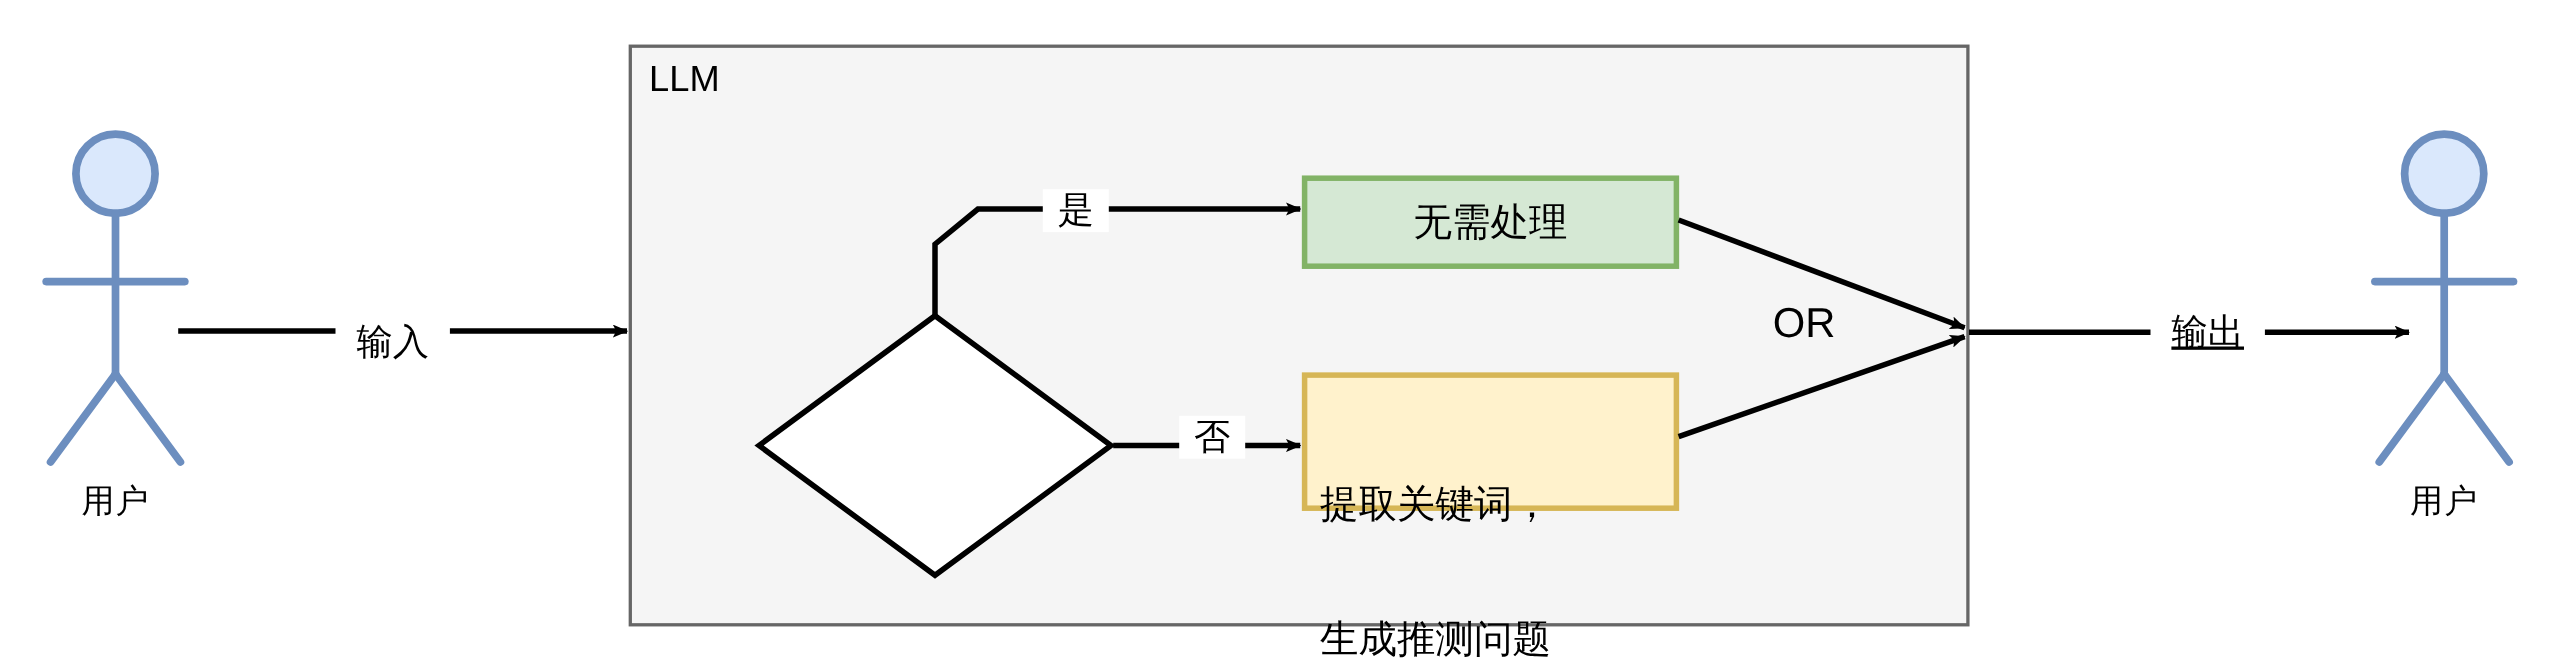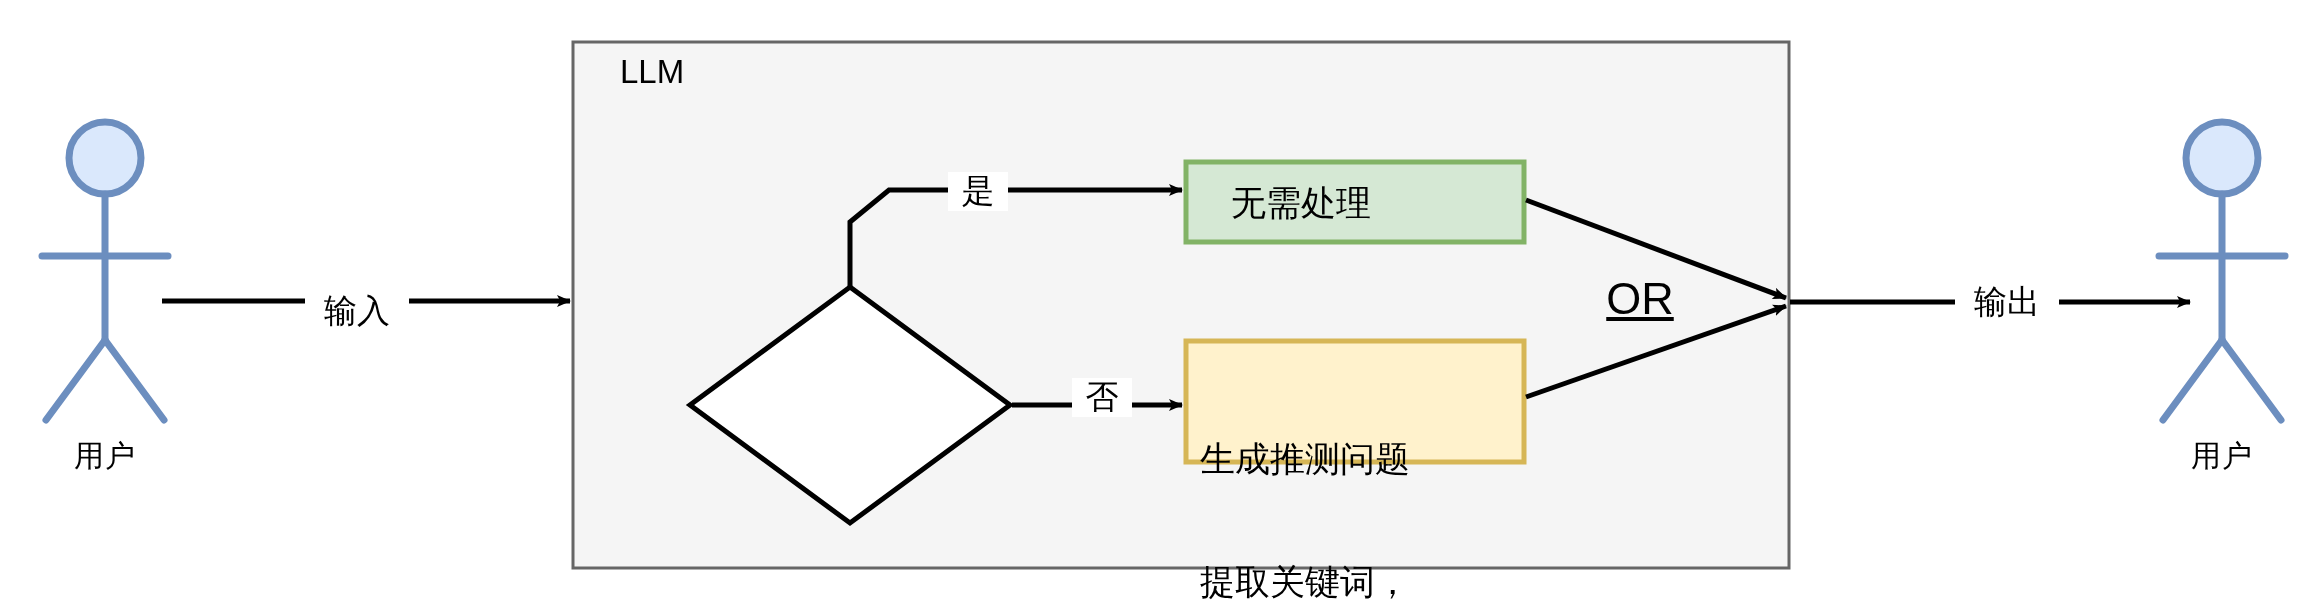--- a/index.html
+++ b/index.html
@@ -102,40 +102,40 @@
 
     <rect x="1186" y="341" width="338" height="121" fill="#fff2cc" stroke="#d6b656" stroke-width="5"></rect>
 
     <line x1="1526" y1="200" x2="1786" y2="298" stroke="#000000" stroke-width="5" marker-end="url(#arrowBlack)"></line>
 
     <line x1="1526" y1="397" x2="1786" y2="306" stroke="#000000" stroke-width="5" marker-end="url(#arrowBlack)"></line>
 
     <line x1="1790" y1="302" x2="2190" y2="302" stroke="#000000" stroke-width="5" marker-end="url(#arrowBlack)"></line>
   </svg>
 
-  <div class="txt container-label" style="left:620px; top:53px; width:200px; text-align:left;">LLM</div>
+  <div class="txt container-label" style="left:590px; top:53px; width:200px; text-align:left;">LLM</div>
 
   <div class="txt actor-label" style="left:35px; top:441px; width:140px;">用户</div>
 
   <div class="txt actor-label" style="left:2152px; top:441px; width:140px;">用户</div>
 
   <div class="txt edge-label" style="left:305px; top:292px; width:100px;">输入</div>
 
   <div class="txt edge-label" style="left:948px; top:172px; width:56px;">是</div>
 
   <div class="txt edge-label" style="left:1072px; top:378px; width:56px;">否</div>
 
-  <div class="txt edge-label-plain" style="left:1592px; top:272px; width:96px; font-size:45px;text-decoration:underline;">OR</div>
+  <div class="txt edge-label-plain" style="left:1592px; top:272px; width:96px; font-size:38px;">OR</div>
 
-  <div class="txt edge-label" style="left:1955px; top:283px; width:100px;">输出</div>
+  <div class="txt edge-label" style="left:1955px; top:283px; width:100px;text-decoration:underline;">输出</div>
 
   <div class="txt diamond-label" style="left:770px; top:332px; width:160px;">
     
   </div>
 
-  <div class="txt box-label" style="left:1132px; top:182px; width:338px;">无需处理</div>
+  <div class="txt box-label" style="left:1186px; top:182px; width:338px;">无需处理</div>
 
   <div class="txt box-label" style="left:1200px; top:355px; width:320px; text-align:left;">
+    <div>提取关键词，</div>
     <div>生成推测问题</div>
-    <div>提取关键词，</div>
   </div>
 
 </div>
 
 </body></html>

